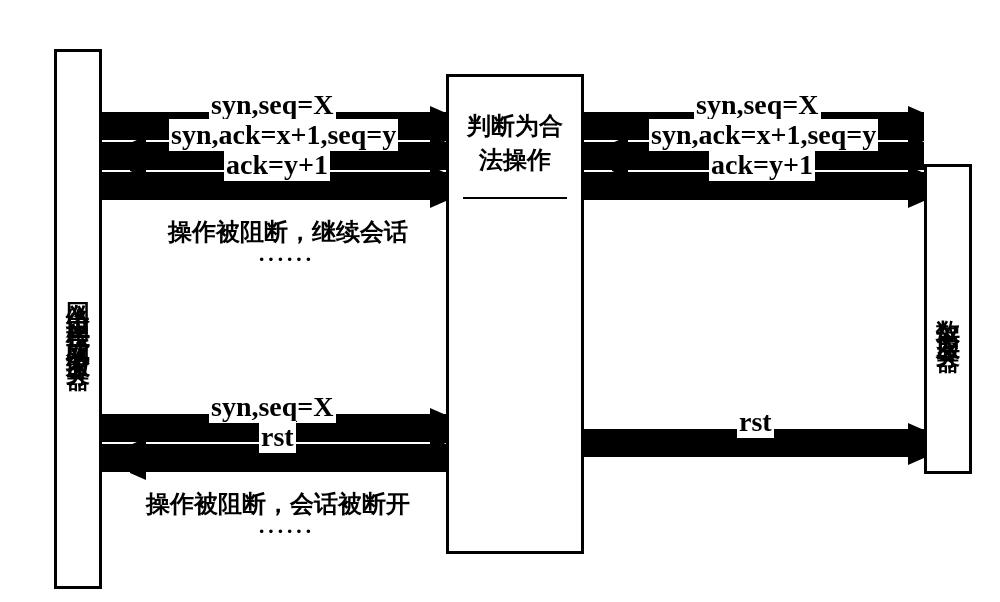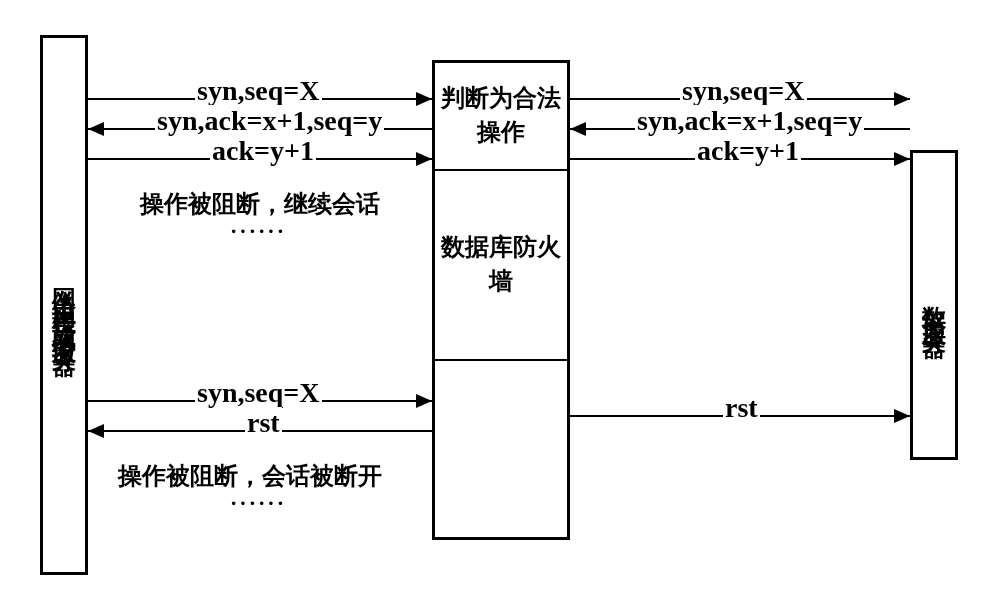--- a/index.html
+++ b/index.html
@@ -1,15 +1,15 @@
 <!DOCTYPE html>
 <html><head>
   <meta charset="utf-8">
   <style>
-    * { box-sizing: border-box; margin: 0; padding: 0; }
+    * { box-sizing: border-box; margin: 0; padding: 14px; }
     body {
       width: 1000px;
       height: 602px;
       background: #fff;
       font-family: "SimSun", "宋体", serif;
       position: relative;
     }
     .box {
       position: absolute;
       border: 3px solid #000;
@@ -109,21 +109,20 @@
 <div class="box left-box">
   <div class="vtext">网络应用程序或网络服务器</div>
 </div>
 
 <div class="box right-box">
   <div class="vtext">数据库服务器</div>
 </div>
 
 <div class="box center-box">
   <div class="center-section sec1">判断为合法操作</div>
-  <div class="center-section sec2">数据库防火墙</div>
   <div class="center-section sec4"></div>
 </div>
 
 <div class="arrow-line" style="left:88px; top:98px; width:344px;"></div>
 <div class="arrow-head-right" style="left:416px; top:92px;"></div>
 <div class="arrow-label" style="left:195px; top:75px;">syn,seq=X</div>
 
 <div class="arrow-line" style="left:88px; top:128px; width:344px;"></div>
 <div class="arrow-head-left" style="left:88px; top:122px;"></div>
 <div class="arrow-label" style="left:155px; top:105px;">syn,ack=x+1,seq=y</div>

